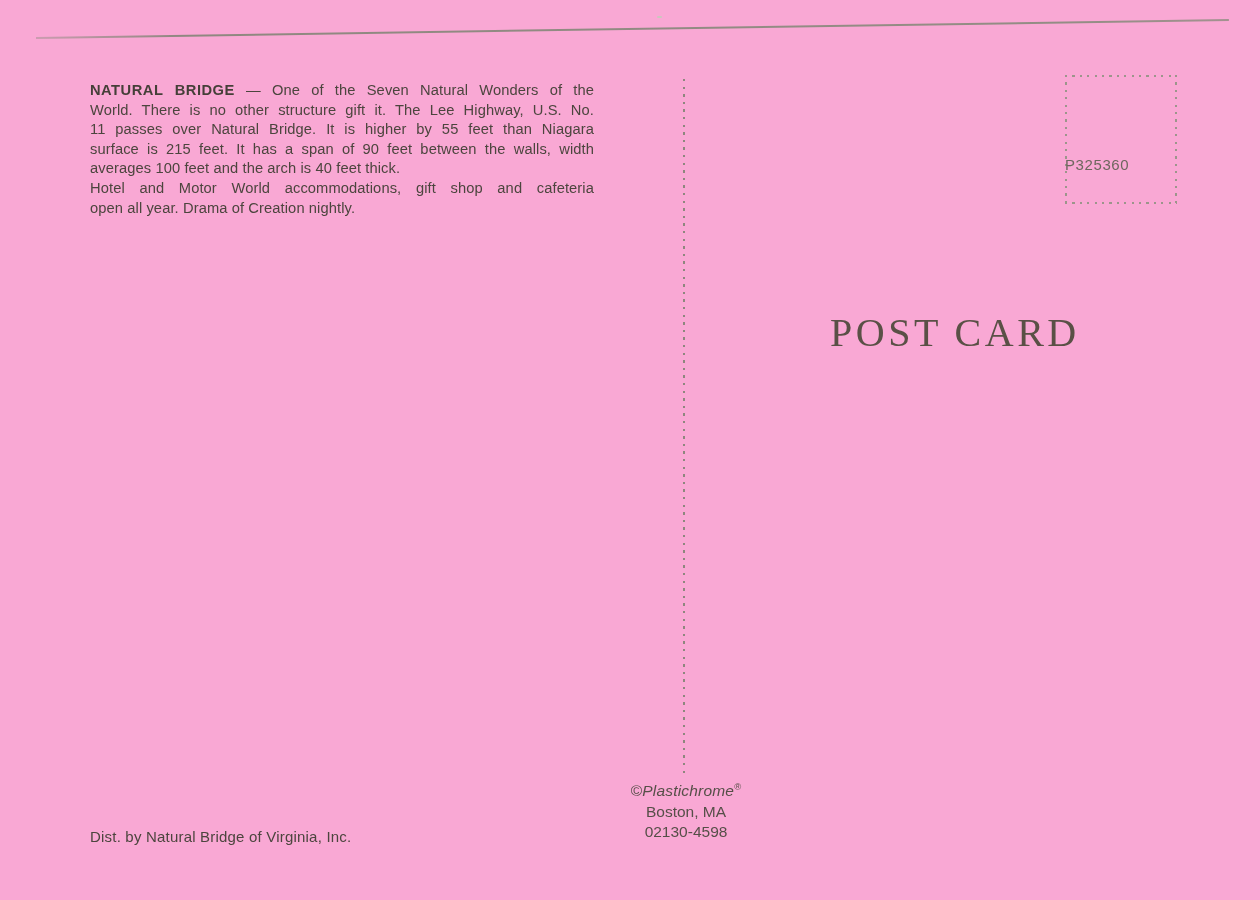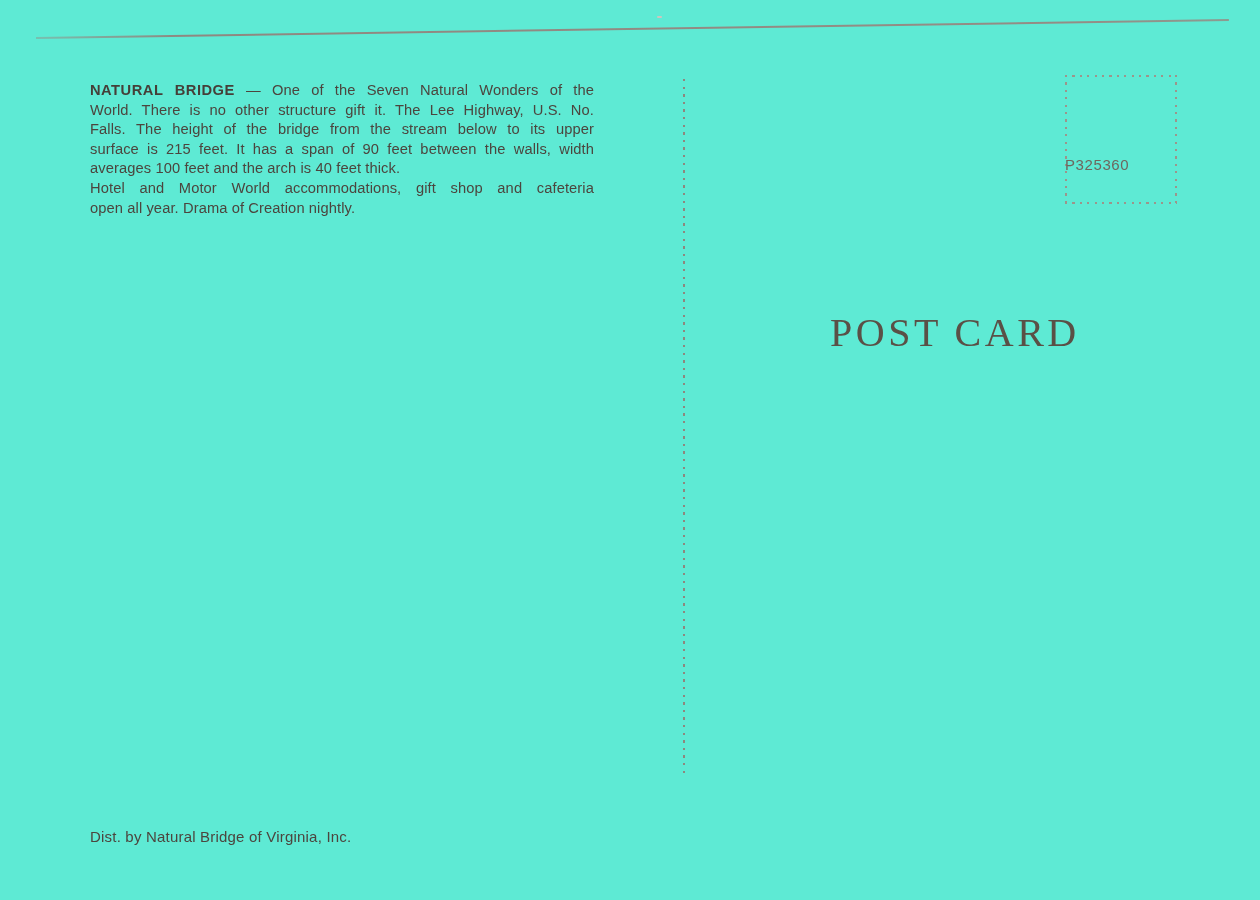--- a/index.html
+++ b/index.html
@@ -5,21 +5,21 @@
   html, body {
     margin: 0;
     padding: 0;
     background: #ffffff;
   }
   .page {
     position: relative;
     width: 1260px;
     height: 900px;
     overflow: hidden;
-    background: #5eead4;
+    background: #f9a8d4;
     font-family: "Liberation Sans", sans-serif;
     color: #4c453e;
   }
 
   
   .top-edge-line {
     position: absolute;
     left: 36px;
     top: 37px;
     width: 1193px;
@@ -156,31 +156,36 @@
 <body>
 
 <div class="page">
 
   <div class="top-edge-line"></div>
   <div class="speck"></div>
 
   <div class="desc">
     <div class="dline"><span class="bold-lead">NATURAL BRIDGE</span><span> — One of the Seven Natural Wonders of the</span></div>
     <div class="dline">World. There is no other structure gift it. The Lee Highway, U.S. No.</div>
-    <div class="dline">Falls. The height of the bridge from the stream below to its upper</div>
+    <div class="dline">11 passes over Natural Bridge. It is higher by 55 feet than Niagara</div>
     <div class="dline">surface is 215 feet. It has a span of 90 feet between the walls, width</div>
     <div class="dline plain">averages 100 feet and the arch is 40 feet thick.</div>
     <div class="dline">Hotel and Motor World accommodations, gift shop and cafeteria</div>
     <div class="dline plain">open all year. Drama of Creation nightly.</div>
   </div>
 
   <div class="divider"></div>
 
   <div class="stamp-box">
     <div class="stamp-number">P325360</div>
   </div>
 
   <div class="postcard-title">POST CARD</div>
 
+  <div class="publisher">
+    <div><span>©</span><span class="name">Plastichrome</span><span class="reg">®</span></div>
+    <div>Boston, MA</div>
+    <div>02130-4598</div>
+  </div>
 
   <div class="distributor">Dist. by Natural Bridge of Virginia, Inc.</div>
 
 </div>
 
 </body></html>

